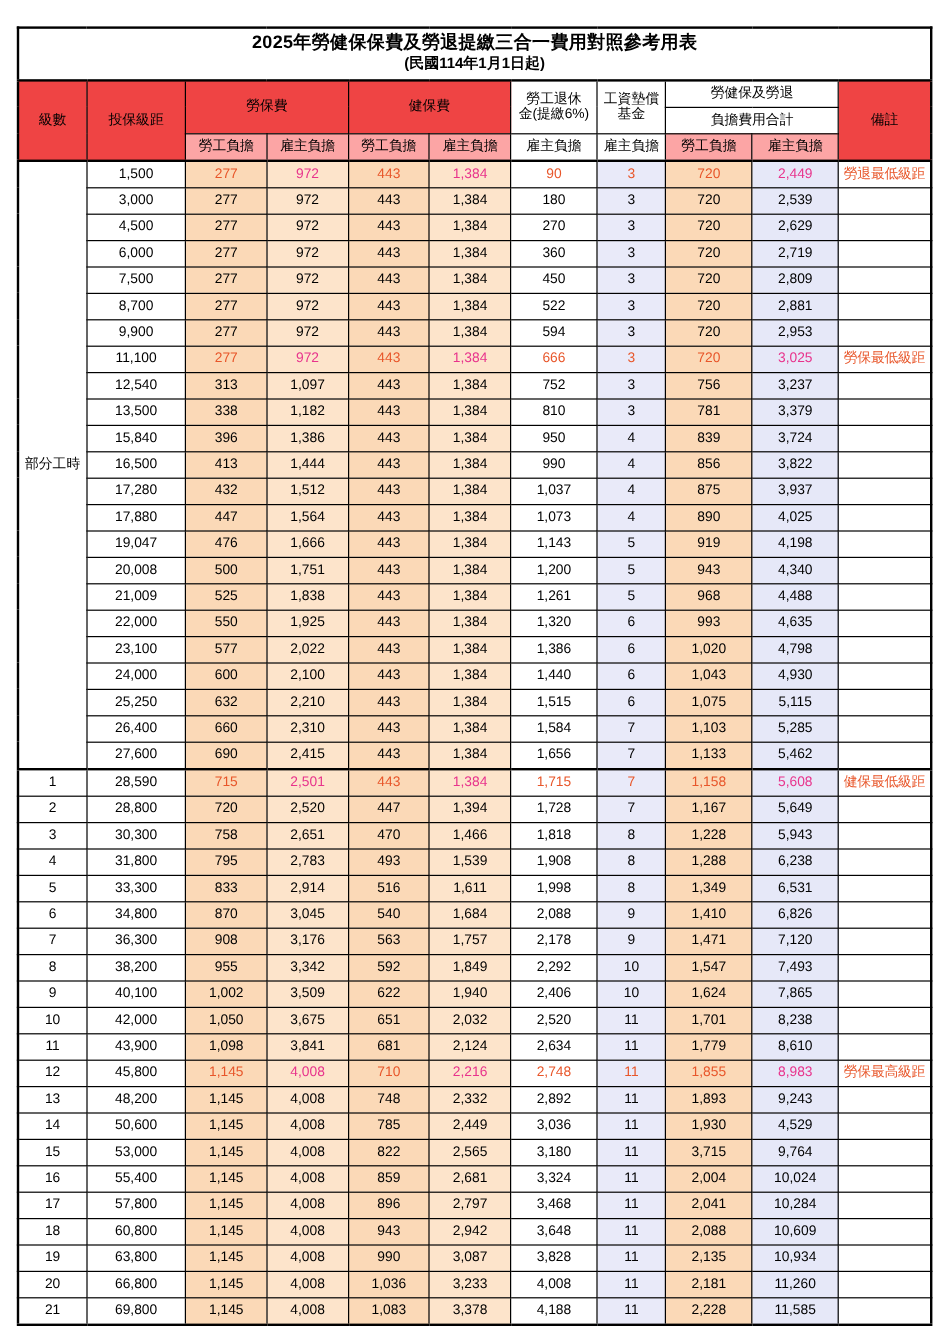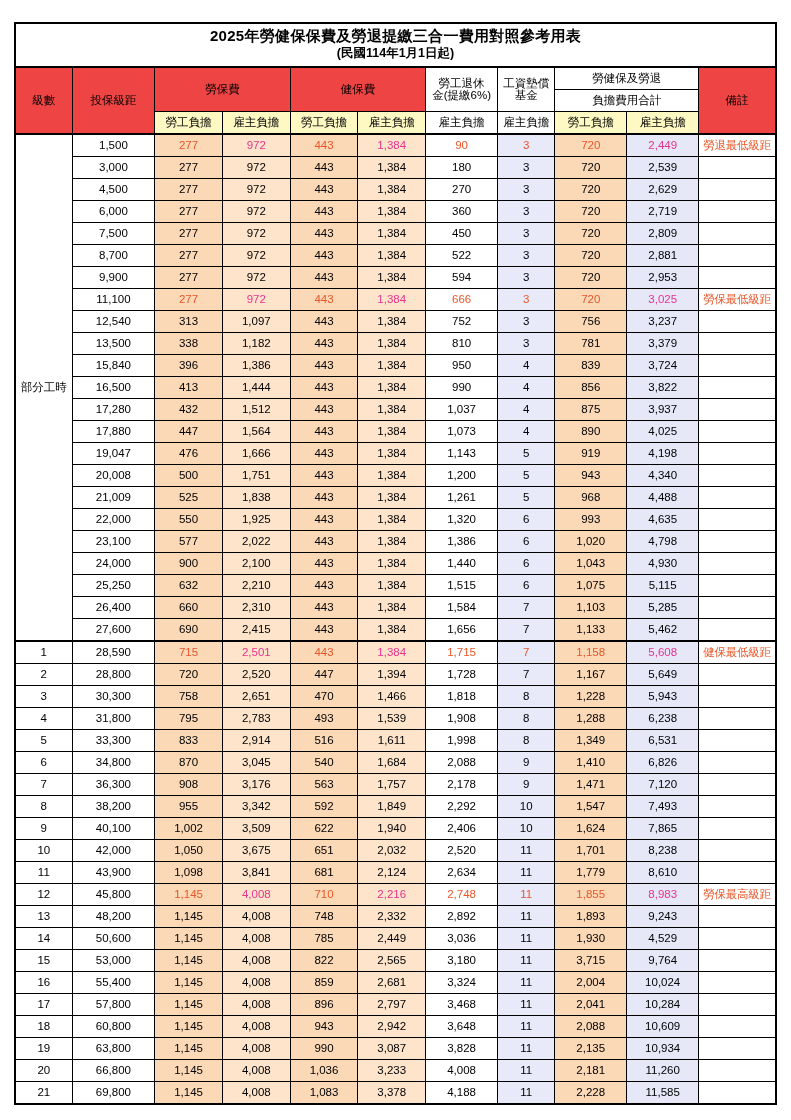--- a/index.html
+++ b/index.html
@@ -51,21 +51,21 @@
     font-weight: bold;
     margin-top: 3px;
   }
   
   .hdr {
     font-weight: bold;
     font-size: 11.5px;
     background: #ef4444;
   }
   .hdr-sub-orange {
-    background: #fef9c3;
+    background: #fca5a5;
     font-weight: bold;
     font-size: 11px;
     margin-top: 25px;
   }
   .hdr-sub-plain {
     background: #ffffff;
     font-weight: bold;
     font-size: 11px;
   }
   .hdr-small {
@@ -378,21 +378,21 @@
           <td class="c-orange num">443</td>
           <td class="c-orange-l num">1,384</td>
           <td class="c-white num">1,386</td>
           <td class="c-lavender num">6</td>
           <td class="c-orange num">1,020</td>
           <td class="c-blue num">4,798</td>
           <td class="note"></td>
         </tr>
         <tr>
           <td class="bracket c-white num">24,000</td>
-          <td class="c-orange num">900</td>
+          <td class="c-orange num">600</td>
           <td class="c-orange-l num">2,100</td>
           <td class="c-orange num">443</td>
           <td class="c-orange-l num">1,384</td>
           <td class="c-white num">1,440</td>
           <td class="c-lavender num">6</td>
           <td class="c-orange num">1,043</td>
           <td class="c-blue num">4,930</td>
           <td class="note"></td>
         </tr>
         <tr>

